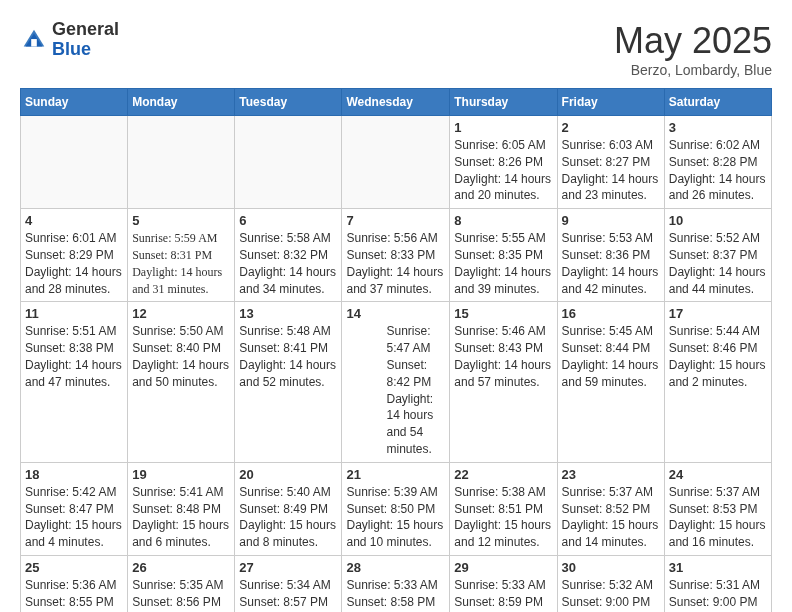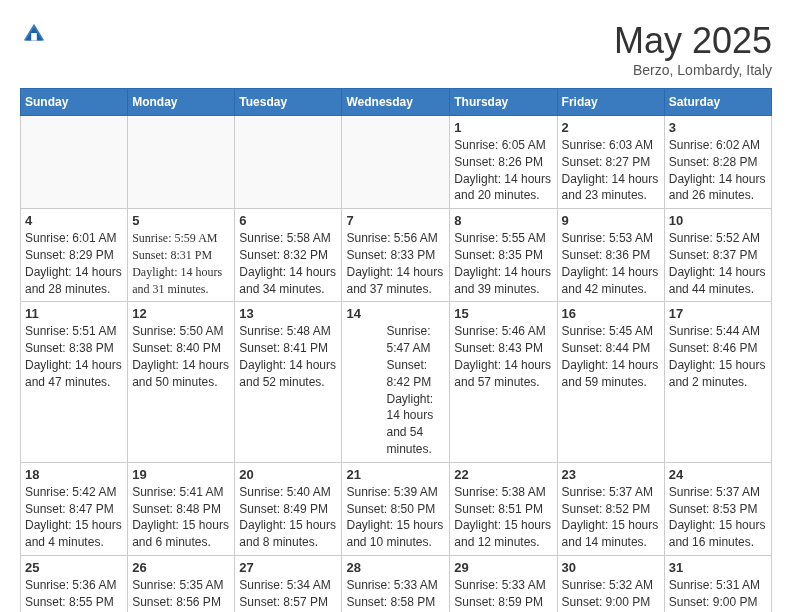--- a/index.html
+++ b/index.html
@@ -84,24 +84,28 @@
 </head>
 <body>
 
 <div class="header">
   <div class="logo">
     <svg class="logo-icon" viewBox="0 0 30 30" xmlns="http://www.w3.org/2000/svg">
       <polygon points="15,4 26,22 4,22" fill="#3a7abf"></polygon>
       <polygon points="15,8 24,22 6,22" fill="#1a5fb4"></polygon>
       <rect x="12" y="14" width="6" height="8" fill="#fff"></rect>
     </svg>
+    <div class="logo-text">
+      <span class="logo-general">General</span><br>
+      <span class="logo-blue">Blue</span>
+    </div>
   </div>
   <div class="title-block">
     <div class="month-title">May 2025</div>
-    <div class="subtitle">Berzo, Lombardy, Italy</div>
+    <div class="subtitle">Berzo, Lombardy, Blue</div>
   </div>
 </div>
 
 <table class="calendar">
   <thead>
     <tr>
     <th>Sunday</th>
         <th>Monday</th>
         <th>Tuesday</th>
         <th>Wednesday</th>

